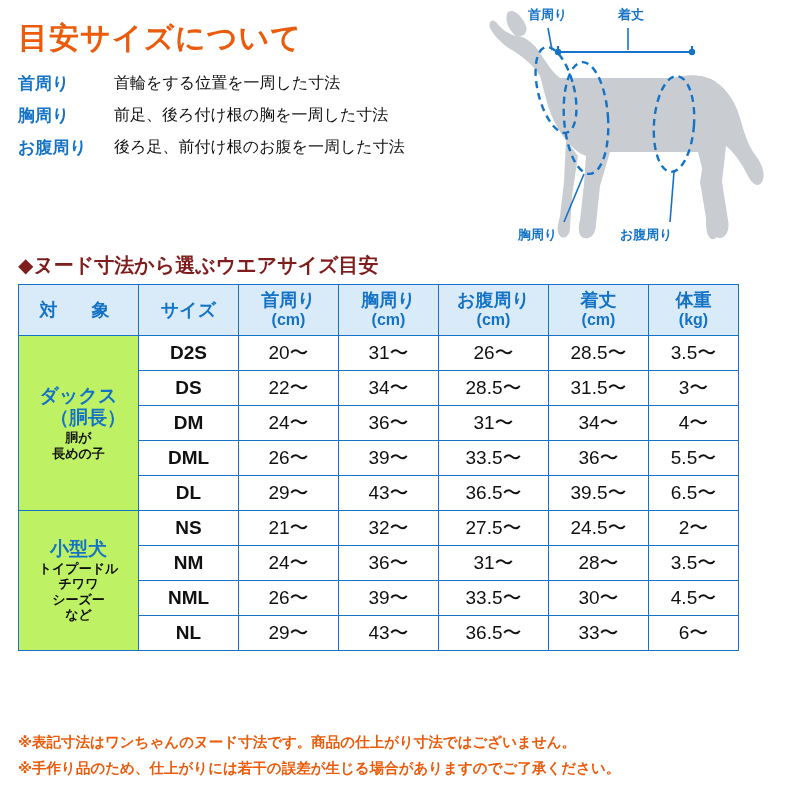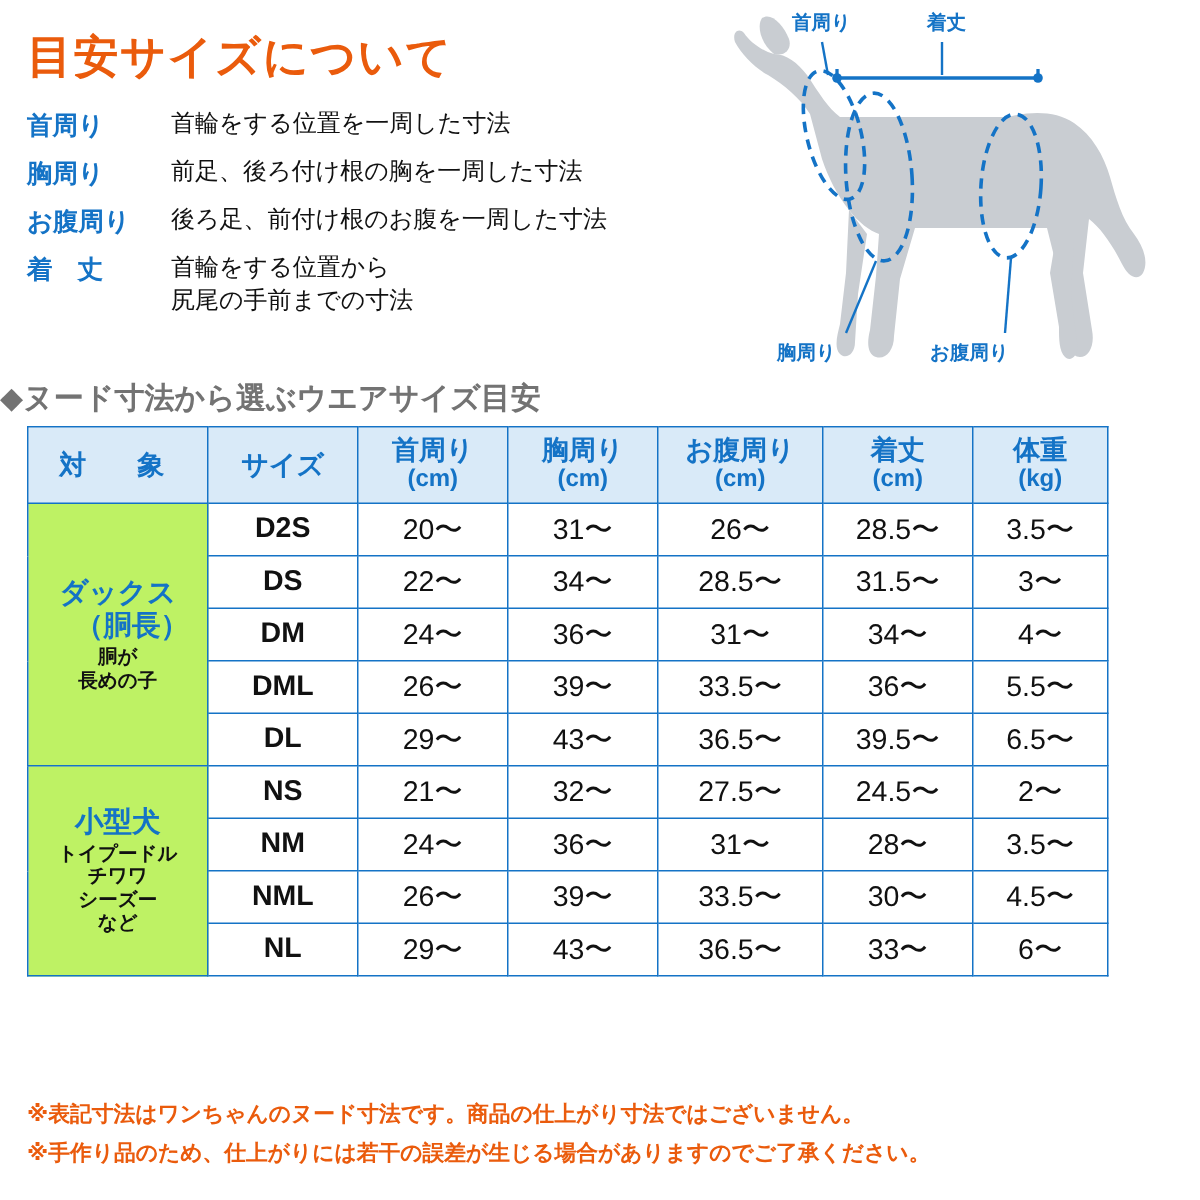--- a/index.html
+++ b/index.html
@@ -35,22 +35,22 @@
   
   .illus{position:absolute;left:460px;top:6px;width:330px;height:250px;}
   .illus svg{display:block;}
   .ilabel{
     position:absolute;color:#1473C6;font-size:13px;font-weight:bold;
     white-space:nowrap;
   }
 
   
   .section-head{
-    position:absolute;left:0;top:252px;
-    font-size:20px;font-weight:bold;color:#737373;
+    position:absolute;left:18px;top:252px;
+    font-size:20px;font-weight:bold;color:#7f1d1d;
   }
 
   
   table.sizes{
     position:absolute;left:18px;top:284px;
     width:684px;
     border-collapse:collapse;
     table-layout:fixed;
   }
   table.sizes th, table.sizes td{
@@ -110,27 +110,20 @@
       <div class="def-term">首周り</div>
       <div class="def-desc">首輪をする位置を一周した寸法</div>
     </div>
     <div class="def-row">
       <div class="def-term">胸周り</div>
       <div class="def-desc">前足、後ろ付け根の胸を一周した寸法</div>
     </div>
     <div class="def-row">
       <div class="def-term">お腹周り</div>
       <div class="def-desc">後ろ足、前付け根のお腹を一周した寸法</div>
-    </div>
-    <div class="def-row">
-      <div class="def-term spaced">着 丈</div>
-      <div class="def-desc">
-        <span>首輪をする位置から</span>
-        <span class="l2">尻尾の手前までの寸法</span>
-      </div>
     </div>
   </div>
 
   <div class="illus">
     <svg width="330" height="250" viewBox="0 0 330 250">
 
       <path fill="#C9CDD2" d="
         M 52,44
         C 44,40 34,30 30,22
         C 28,16 32,12 36,16

